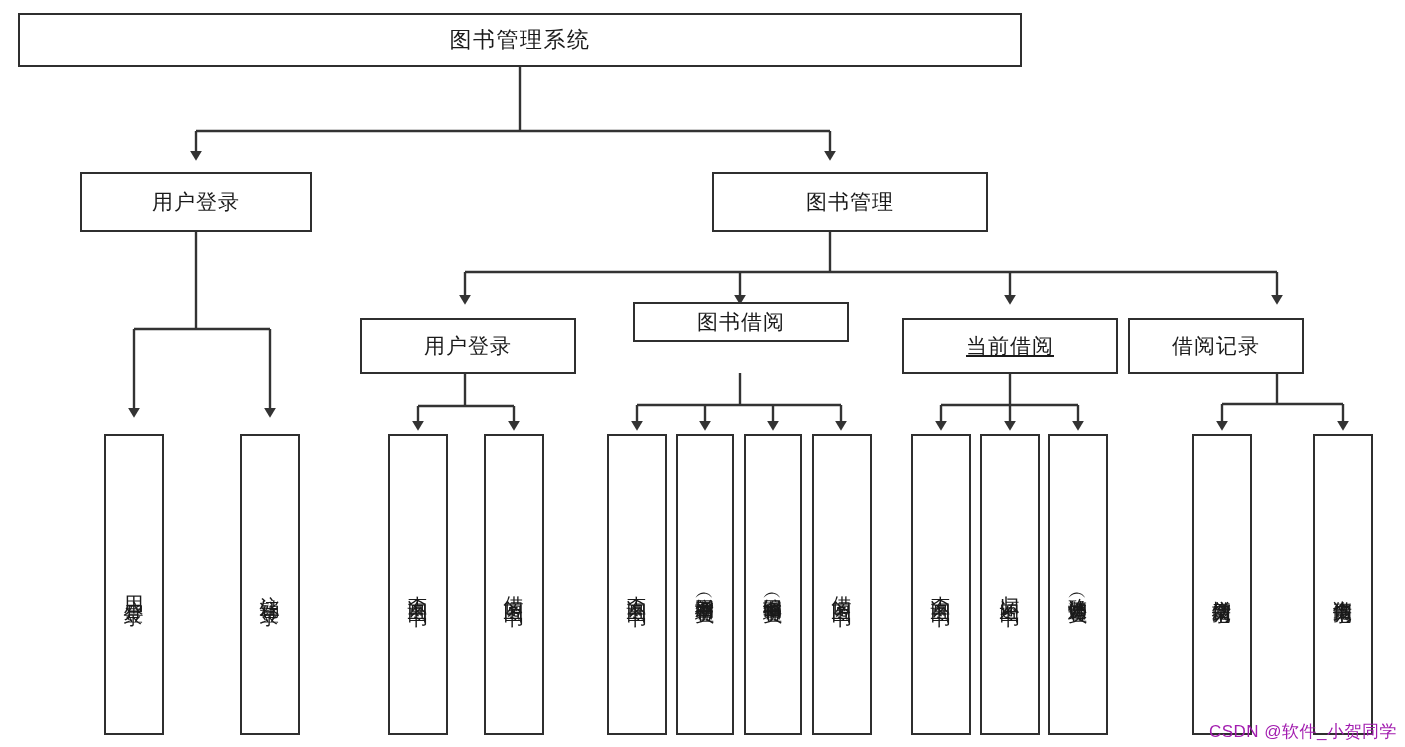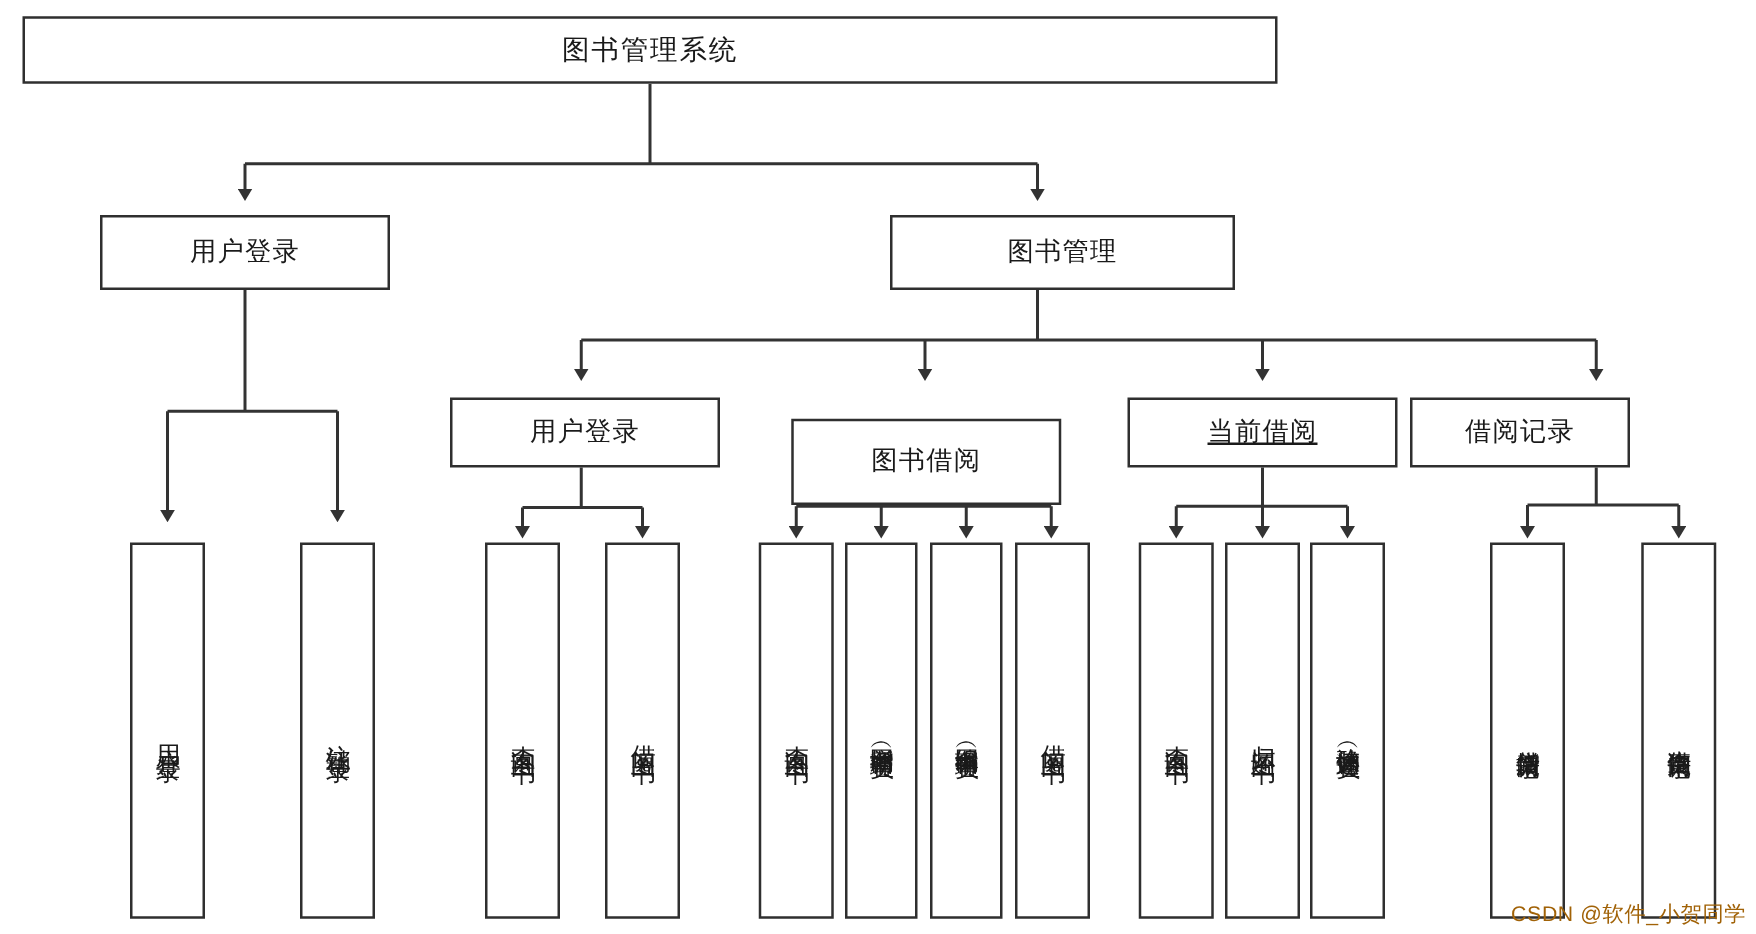--- a/index.html
+++ b/index.html
@@ -69,21 +69,21 @@
   }
   .node.v.tall .label {
     font-size: 19px;
     letter-spacing: 1px;
   }
   #watermark {
     position: absolute;
     right: 8px;
     bottom: 4px;
     font-size: 17px;
-    color: #a16207;
+    color: #a21caf;
     letter-spacing: 0.5px;
     z-index: 5;
     white-space: nowrap;
   }
 </style>
 </head>
 <body>
 
 <div id="canvas">
 
@@ -146,21 +146,21 @@
   </div>
 
   <div class="node h" style="left:712px; top:172px; width:276px; height:60px;">
     <span class="label">图书管理</span>
   </div>
 
   <div class="node h" style="left:360px; top:318px; width:216px; height:56px;">
     <span class="label">用户登录</span>
   </div>
 
-  <div class="node h" style="left:633px; top:335px; width:216px; height:69px;">
+  <div class="node h" style="left:633px; top:302px; width:216px; height:40px;">
     <span class="label">图书借阅</span>
   </div>
 
   <div class="node h" style="left:902px; top:318px; width:216px; height:56px;text-decoration:underline;">
     <span class="label">当前借阅</span>
   </div>
 
   <div class="node h" style="left:1128px; top:318px; width:176px; height:56px;">
     <span class="label">借阅记录</span>
   </div>

